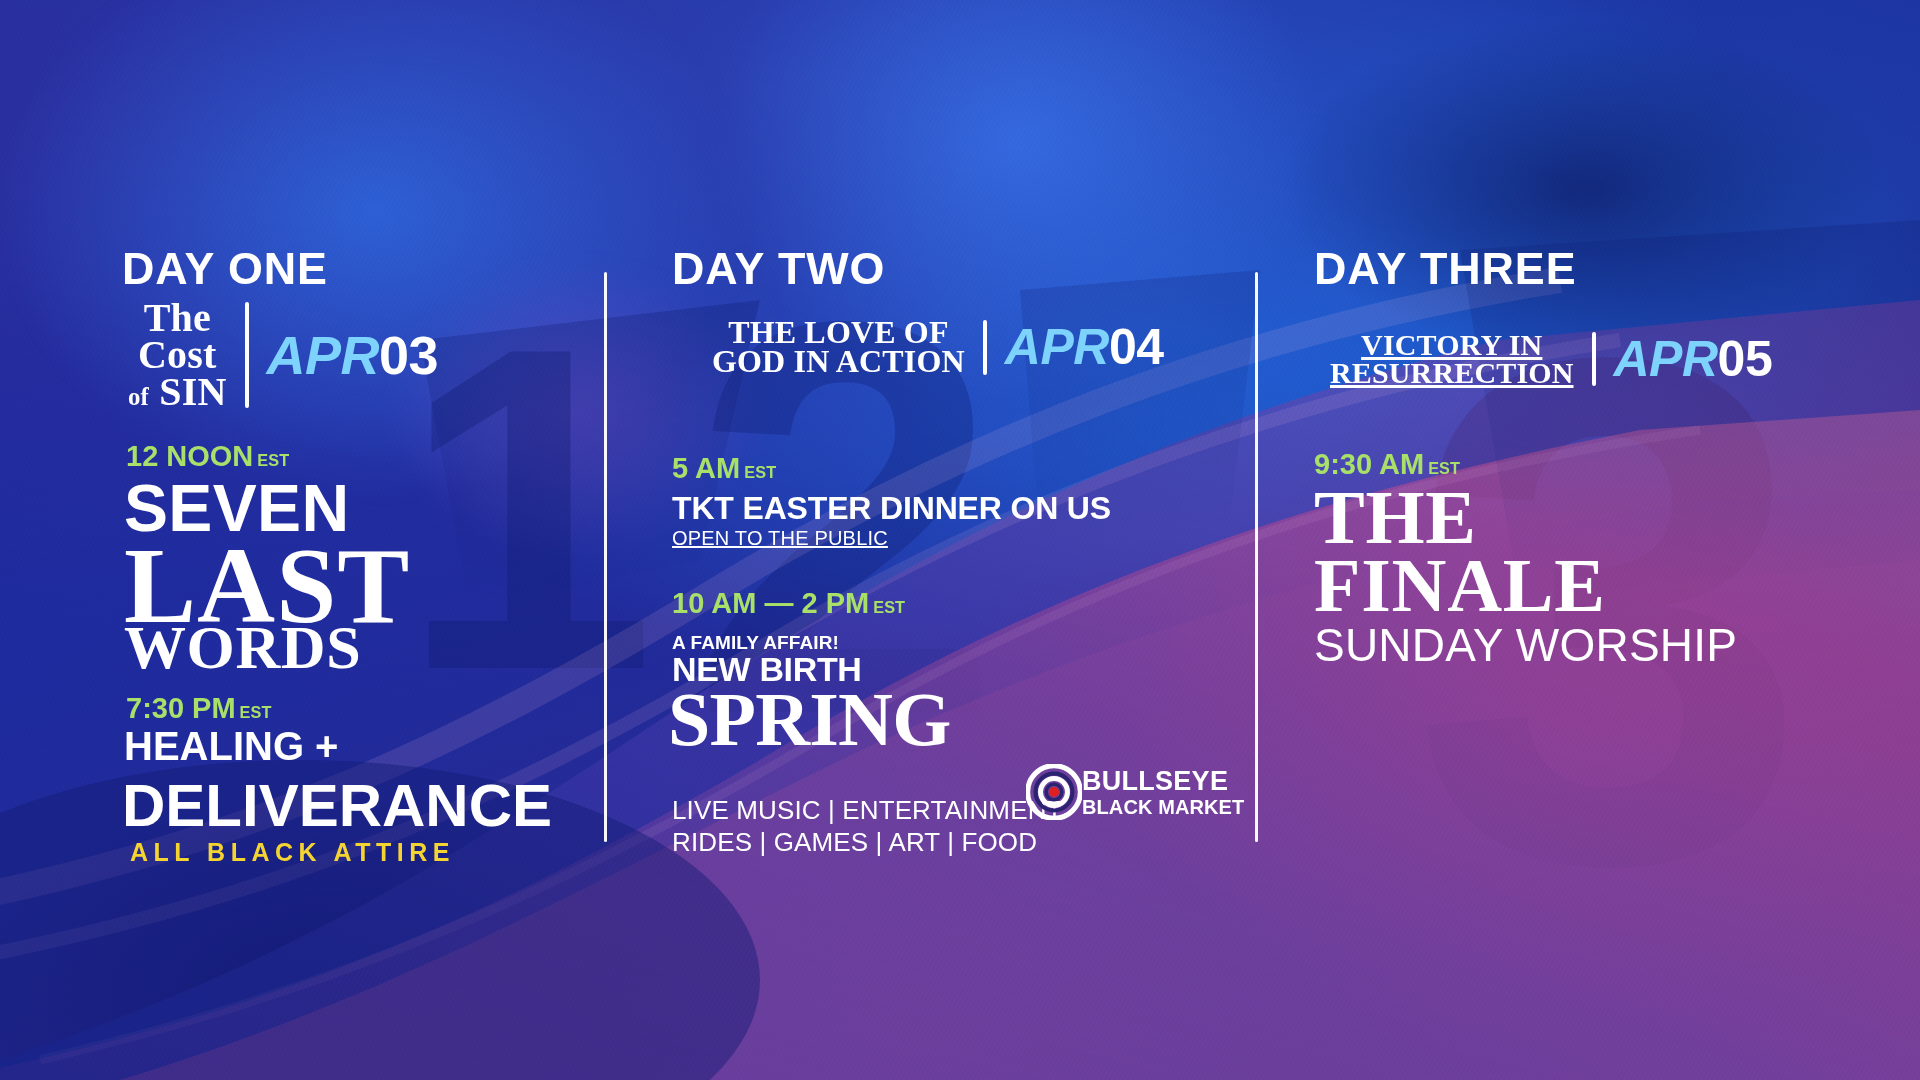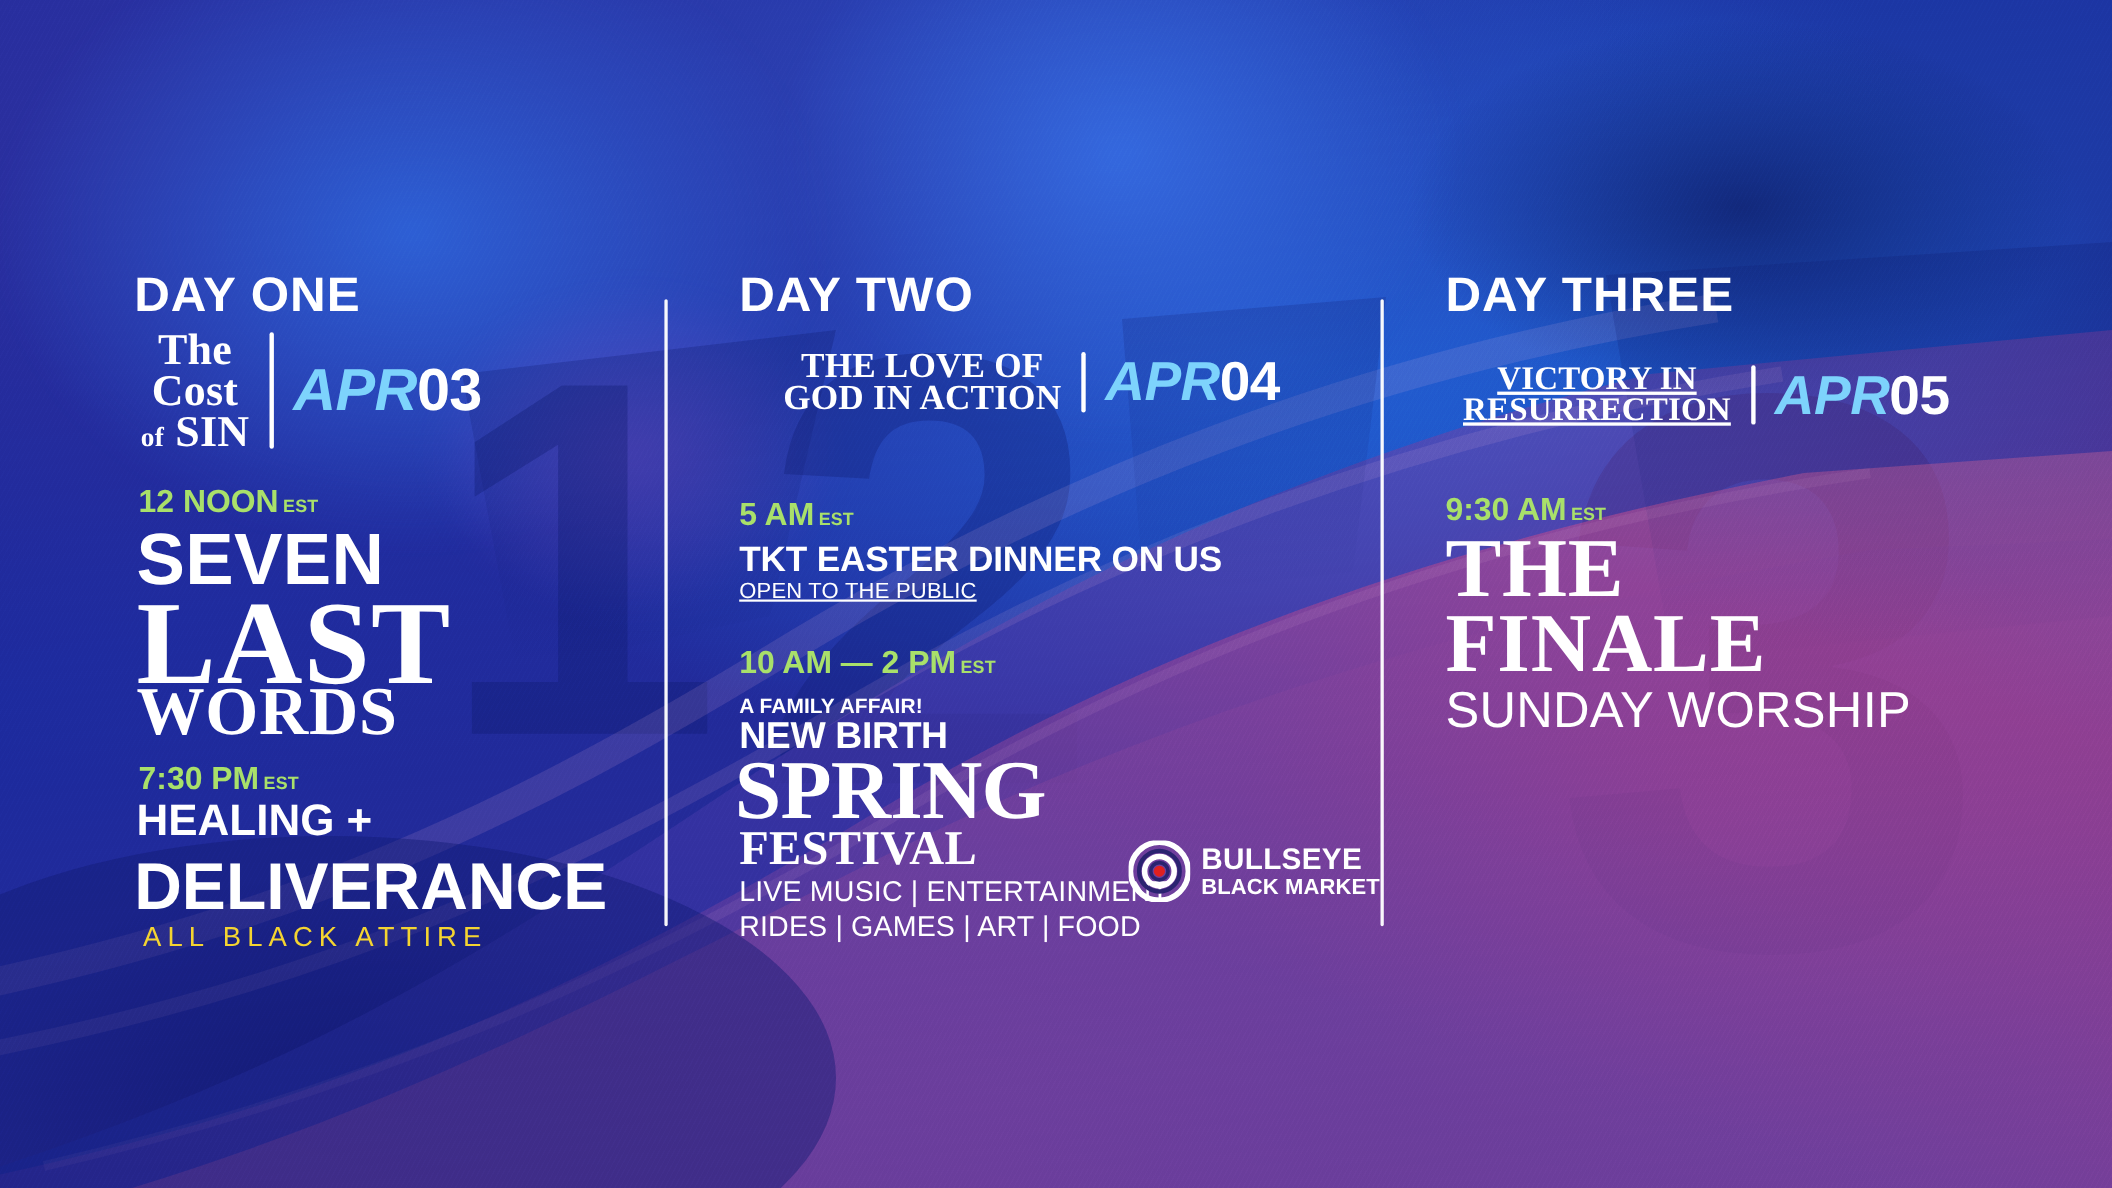--- a/index.html
+++ b/index.html
@@ -169,39 +169,39 @@
 
   
   .d1-t1{left:126px;top:440px;font-size:29px;}
   .d1-seven{left:124px;top:478px;font-size:66px;letter-spacing:.005em;}
   .d1-last{left:124px;top:538px;font-size:108px;font-family:"Liberation Serif",serif;font-weight:700;letter-spacing:.01em;}
   .d1-words{left:124px;top:620px;font-size:62px;font-family:"Liberation Serif",serif;font-weight:700;letter-spacing:.01em;}
   .d1-t2{left:126px;top:692px;font-size:29px;}
   .d1-heal{left:124px;top:728px;font-size:40px;letter-spacing:.0em;}
   .d1-del{left:122px;top:778px;font-size:60px;letter-spacing:.0em;}
   .d1-attire{
-    left:130px;top:838px;color:#f4d431;font-weight:400;font-size:25px;
+    left:130px;top:838px;color:#f4d431;font-weight:700;font-size:25px;
     letter-spacing:.22em;position:absolute;white-space:nowrap;
   }
 
   
   .d2-t1{left:672px;top:452px;font-size:29px;}
   .d2-dinner{left:672px;top:490px;font-size:32px;letter-spacing:-.005em;}
   .d2-open{left:672px;top:527px;font-size:20px;letter-spacing:.01em;text-decoration:underline;}
   .d2-t2{left:672px;top:587px;font-size:29px;}
   .d2-family{left:672px;top:632px;font-size:19px;font-weight:700;letter-spacing:.005em;}
   .d2-nb{left:672px;top:654px;font-size:34px;letter-spacing:-.01em;}
   .d2-spring{left:668px;top:686px;font-size:76px;font-family:"Liberation Serif",serif;font-weight:700;letter-spacing:-.01em;}
   .d2-fest{left:672px;top:752px;font-size:44px;font-family:"Liberation Serif",serif;font-weight:700;letter-spacing:.005em;}
   .d2-list1{left:672px;top:795px;font-size:26px;font-weight:400;letter-spacing:.005em;}
   .d2-list2{left:672px;top:827px;font-size:26px;font-weight:400;letter-spacing:.005em;}
 
   
   .bullseye{
-    position:absolute;left:1026px;top:764px;display:flex;align-items:center;gap:10px;
+    position:absolute;left:1026px;top:764px;display:flex;align-items:center;
   }
   .bullseye .rings{width:56px;height:56px;flex:0 0 56px;}
   .bullseye .wordmark{
     display:flex;flex-direction:column;line-height:1;color:#ffffff;font-weight:700;
   }
   .bullseye .w1{font-size:27px;letter-spacing:.01em;}
   .bullseye .w2{font-size:20px;letter-spacing:.005em;margin-top:2px;}
 
   
   .d3-t1{left:1314px;top:448px;font-size:29px;text-align:right;}
@@ -326,21 +326,20 @@
   </div>
   <div class="sub-white d2-dinner">TKT EASTER DINNER ON US</div>
   <div class="sub-light d2-open">OPEN TO THE PUBLIC</div>
 
   <div class="time d2-t2">
     <span>10 AM — 2 PM</span><span class="tz">EST</span>
   </div>
   <div class="sub-white d2-family">A FAMILY AFFAIR!</div>
   <div class="bigsans d2-nb">NEW BIRTH</div>
   <div class="bigserif d2-spring">SPRING</div>
-  <div class="bigserif d2-fest">FESTIVAL</div>
   <div class="sub-light d2-list1">LIVE MUSIC  |  ENTERTAINMENT</div>
   <div class="sub-light d2-list2">RIDES  |  GAMES  |  ART |  FOOD</div>
 
   <div class="bullseye">
     <span class="rings">
       <svg viewBox="0 0 100 100" width="56" height="56">
         <circle cx="50" cy="50" r="47" fill="none" stroke="#ffffff" stroke-width="9"></circle>
         <circle cx="50" cy="50" r="33" fill="none" stroke="#2a2370" stroke-width="7"></circle>
         <circle cx="50" cy="50" r="24" fill="none" stroke="#ffffff" stroke-width="9"></circle>
         <circle cx="50" cy="50" r="14" fill="none" stroke="#2a2370" stroke-width="6"></circle>

